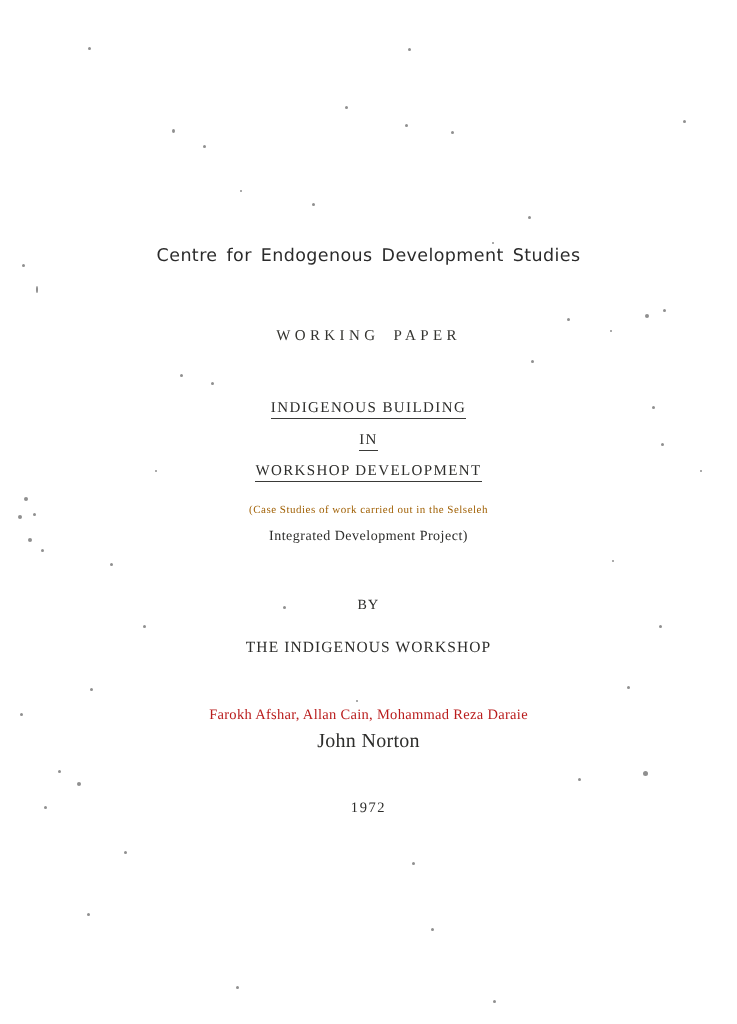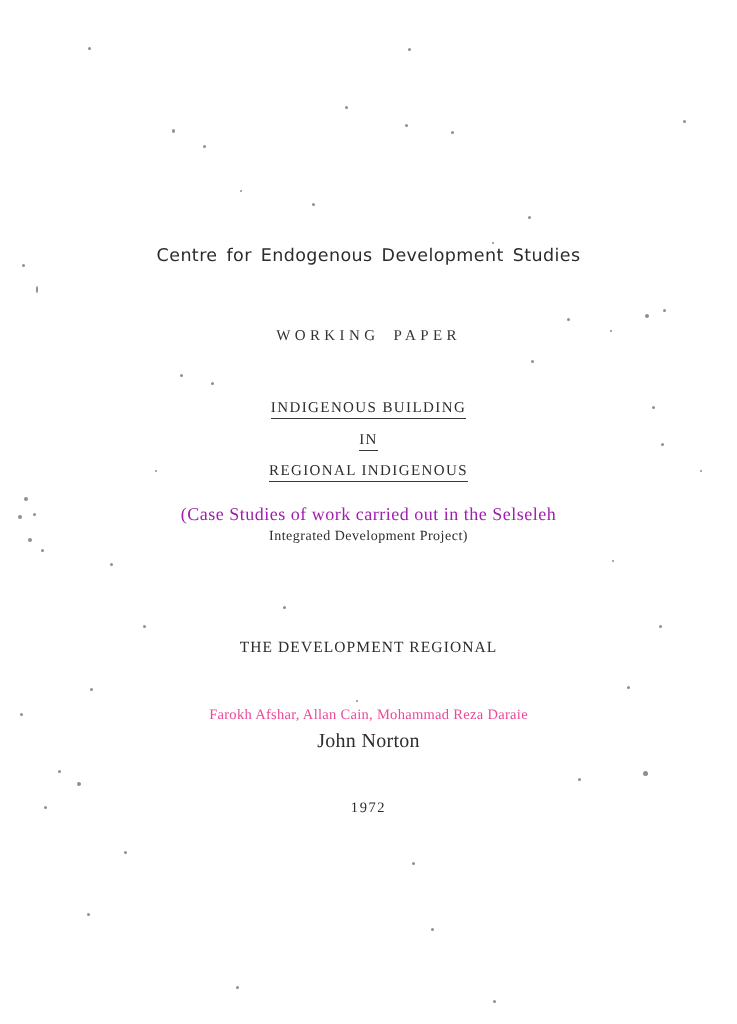--- a/index.html
+++ b/index.html
@@ -88,23 +88,23 @@
     color: #2d2d2b;
   }
   .underline-txt {
     display: inline-block;
     border-bottom: 1px solid #3a3a38;
     padding-bottom: 1px;
   }
 
   .subtitle-1 {
     top: 504px;
-    font-size: 18px;
+    font-size: 11px;
     letter-spacing: 0.5px;
-    color: #a21caf;
+    color: #a16207;
     font-family: Liberation Serif, serif;
   }
   .subtitle-2 {
     top: 529px;
     font-size: 14px;
     letter-spacing: 0.5px;
     color: #2d2d2b;
   }
 
   .by {
@@ -118,21 +118,21 @@
     top: 639px;
     font-size: 15.5px;
     letter-spacing: 1.1px;
     color: #2d2d2b;
   }
 
   .authors-1 {
     top: 707px;
     font-size: 14.5px;
     letter-spacing: 0.3px;
-    color: #ec4899;
+    color: #b91c1c;
   }
   .authors-2 {
     top: 730px;
     font-size: 20px;
     letter-spacing: 0.3px;
     color: #2d2d2b;
   }
 
   .year {
     top: 800px;
@@ -210,29 +210,30 @@
 
   <div class="line title-1">
     <span class="underline-txt">INDIGENOUS BUILDING</span>
   </div>
 
   <div class="line title-2">
     <span class="underline-txt">IN</span>
   </div>
 
   <div class="line title-3">
-    <span class="underline-txt">REGIONAL INDIGENOUS</span>
+    <span class="underline-txt">WORKSHOP DEVELOPMENT</span>
   </div>
 
   <div class="line subtitle-1">(Case Studies of work carried out in the Selseleh</div>
 
   <div class="line subtitle-2">Integrated Development Project)</div>
 
-
-  <div class="line org">THE DEVELOPMENT REGIONAL</div>
+  <div class="line by">BY</div>
+
+  <div class="line org">THE INDIGENOUS WORKSHOP</div>
 
   <div class="line authors-1">Farokh Afshar,  Allan Cain,  Mohammad Reza Daraie</div>
 
   <div class="line authors-2">John Norton</div>
 
   <div class="line year">1972</div>
 
 </div>
 
 </body></html>

